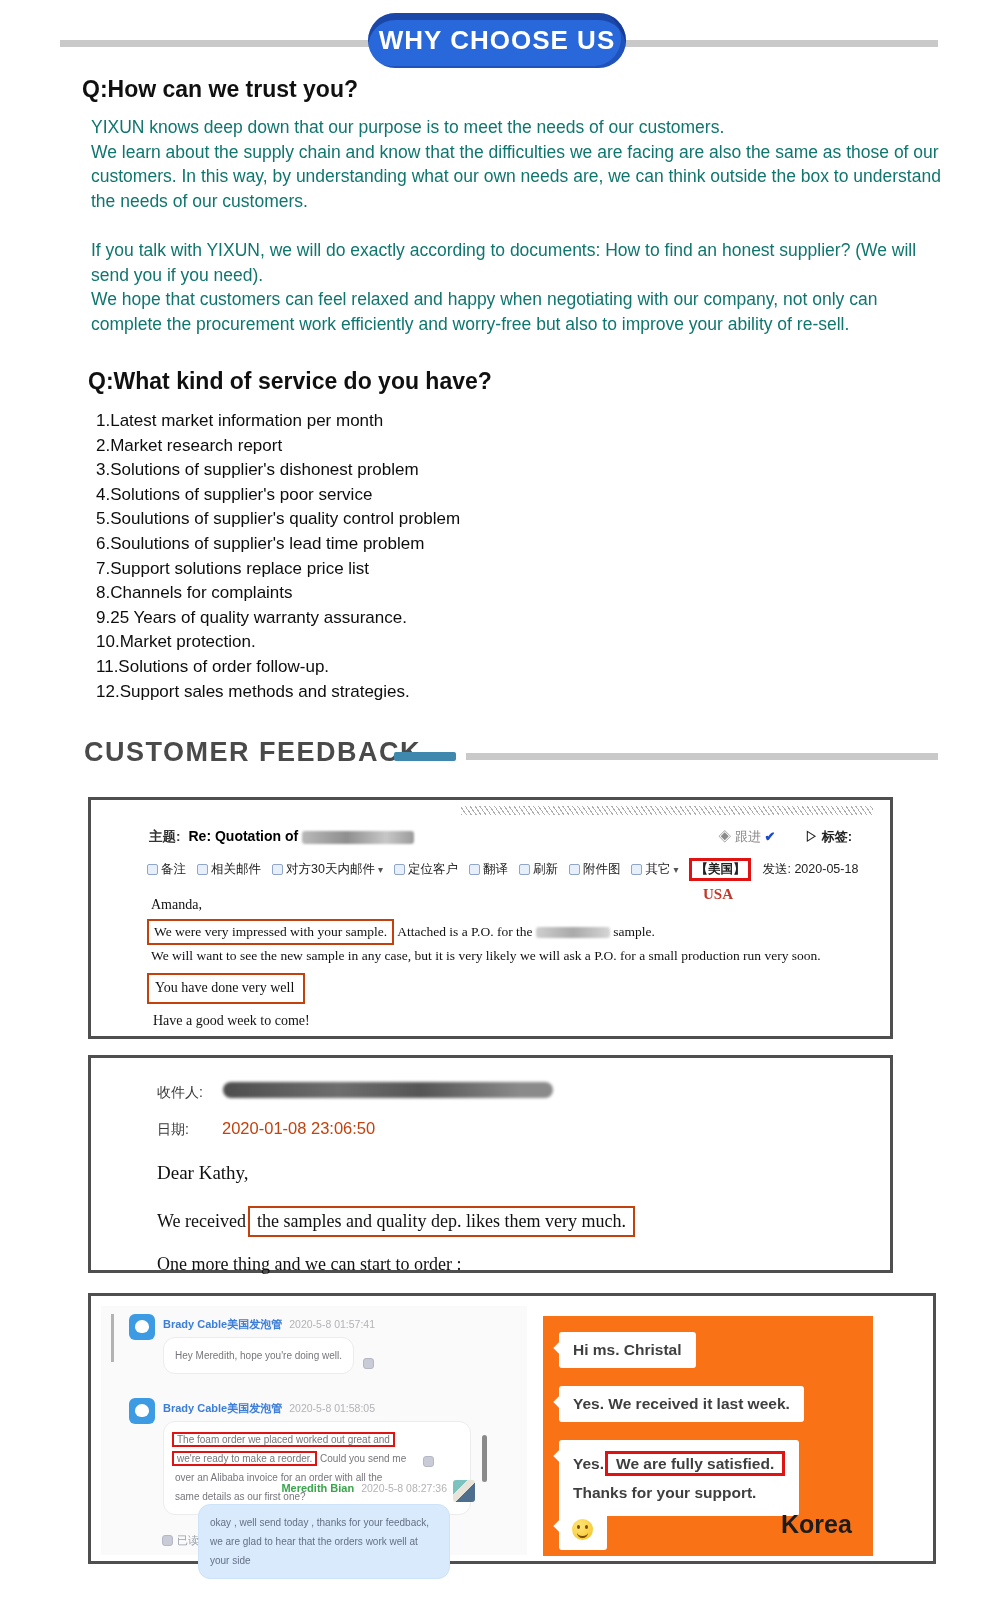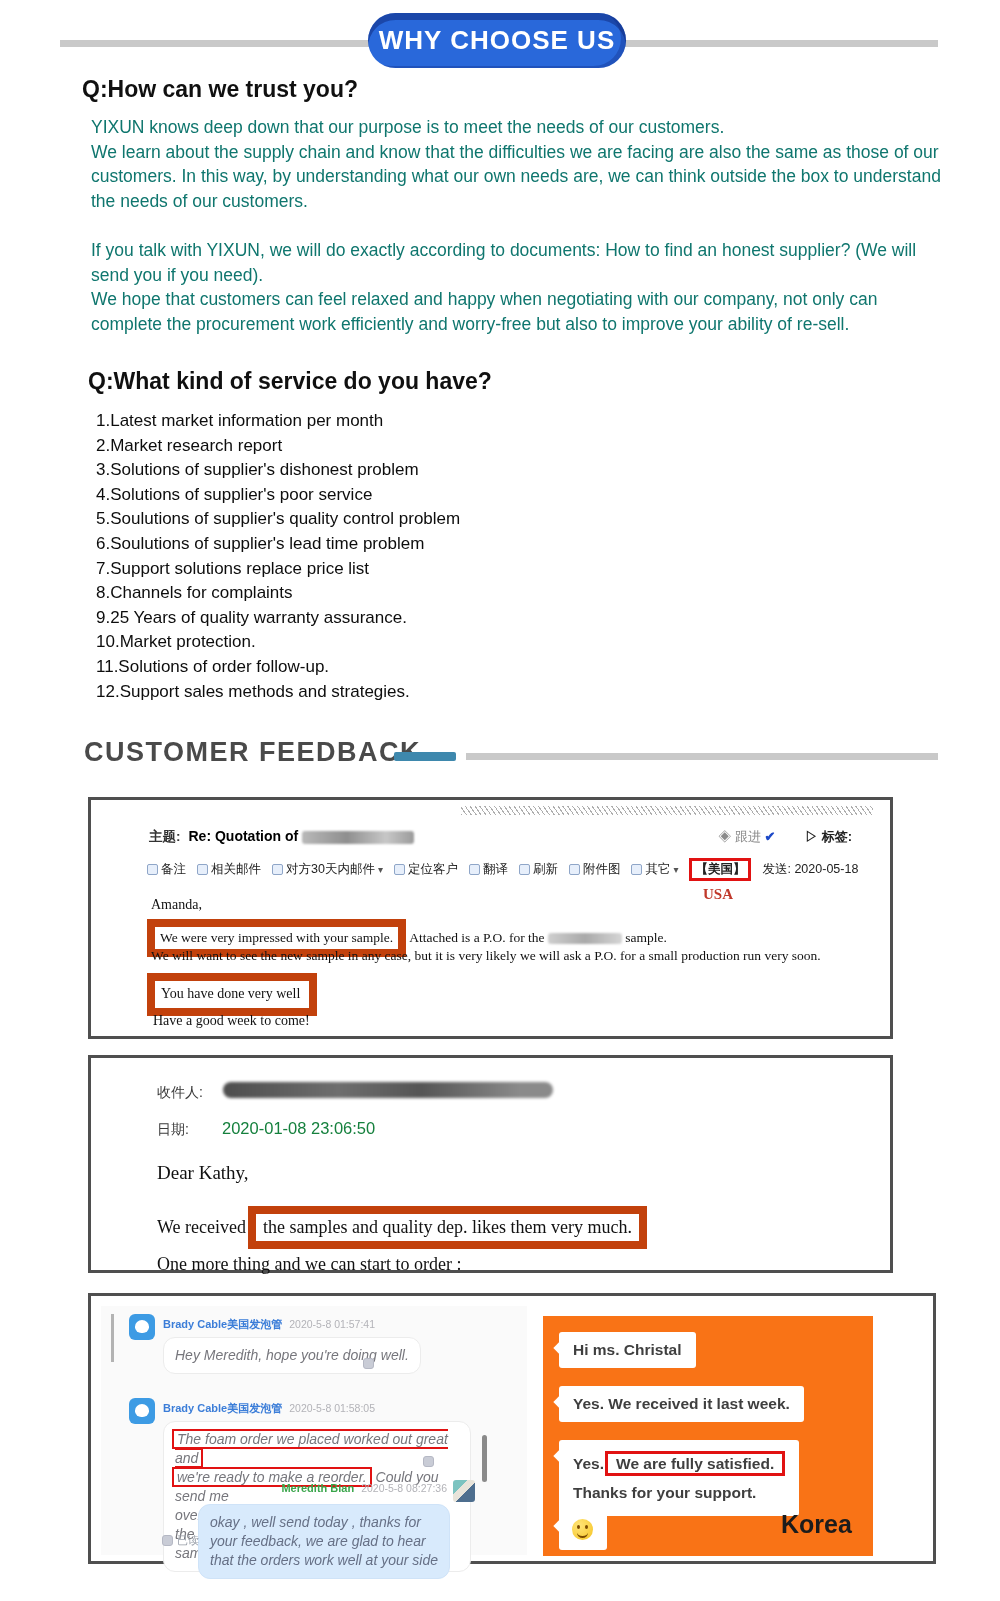--- a/index.html
+++ b/index.html
@@ -49,50 +49,50 @@
              font-size:12.5px; color:#222; white-space:nowrap; }
   .tb-item { display:flex; align-items:center; gap:3px;text-align:center; }
   .tb-ico { width:11px; height:11px; border:1px solid #8fa6c8; background:#e7effb; border-radius:2px; display:inline-block; }
   .caret { color:#555; font-size:10px; }
   .country-tag { border:3px solid #e11212; padding:0 3px; font-weight:bold; color:#222; }
   .sent-date { color:#222; }
   .usa { position:absolute; left:612px; top:86px; color:#c0392b; font-weight:bold; font-size:15px; font-family:"Liberation Serif",serif; }
   .mail-body { font-family:"Liberation Serif", serif; color:#111; }
   .m1-greet { position:absolute; left:60px; top:97px; font-size:14px; }
   .m1-line1 { position:absolute; left:56px; top:119px; font-size:13.5px; white-space:nowrap; }
-  .redbox { border:8px solid #c2410c; display:inline-block; }
+  .redbox { border:2px solid #c2410c; display:inline-block; }
   .rb-pad1 { padding:3px 5px; margin-right:3px; }
   .smudge-po { width:74px; height:11px; background:linear-gradient(90deg,#cfcfcf,#aaa 50%,#d5d5d5); }
   .m1-line2 { position:absolute; left:60px; top:148px; font-size:13.5px; white-space:nowrap; }
   .m1-box2 { position:absolute; left:56px; top:173px; font-size:14px; }
   .rb-pad2 { padding:5px 9px 6px 6px; }
   .m1-line4 { position:absolute; left:62px; top:213px; font-size:14px; }
 
   
   .m2-row1 { position:absolute; left:66px; top:26px; font-size:14px; color:#3a3a3a; }
   .smudge-to { position:absolute; left:132px; top:24px; width:330px; height:16px; border-radius:8px;
                background:linear-gradient(90deg,#4d4d4d,#6e6e6e 35%,#555 60%,#8a8a8a 90%); filter:blur(1.5px); }
   .m2-row2-label { position:absolute; left:66px; top:63px; font-size:14px; color:#3a3a3a; }
-  .m2-date { position:absolute; left:131px; top:61px; font-size:16.5px; color:#15803d; }
+  .m2-date { position:absolute; left:131px; top:61px; font-size:16.5px; color:#c2410c; }
   .m2-greet { position:absolute; left:66px; top:104px; font-size:19px; }
   .m2-line1 { position:absolute; left:66px; top:148px; font-size:18px; white-space:nowrap; }
   .rb-pad3 { padding:3px 7px; margin-left:2px; }
   .m2-line2 { position:absolute; left:66px; top:196px; font-size:18px; }
 
   
   .chat-left { position:absolute; left:10px; top:10px; width:426px; height:249px; background:#fafafa; }
   .scroll-line { position:absolute; left:10px; top:8px; width:3px; height:48px; background:#b3b3b3; }
   .avatar { position:absolute; width:26px; height:26px; border-radius:6px; background:#3d9be4; }
   .avatar::after { content:""; position:absolute; left:6px; top:6px; width:14px; height:13px; border-radius:50% 50% 45% 45%; background:#fff; }
   .av1 { left:28px; top:8px; } .av2 { left:28px; top:92px; }
   .name-row { position:absolute; font-size:11px; white-space:nowrap; }
   .nr1 { left:62px; top:11px; } .nr2 { left:62px; top:95px; }
   .sender-blue { color:#3b7dd8; font-weight:bold; }
   .chat-time { color:#b3b3b8; margin-left:7px; font-size:10.5px; }
-  .bubble { position:absolute; background:#fff; border:1px solid #ececec; border-radius:12px; color:#76767c; font-size:14px; line-height:19px;font-style:italic; }
+  .bubble { position:absolute; background:#fff; border:1px solid #ececec; border-radius:12px; color:#76767c; font-size:10px; line-height:19px; }
   .bub1 { left:62px; top:31px; padding:8px 11px; }
   .bub2 { left:62px; top:115px; padding:8px 11px; width:308px; }
   .rb-chat { border:2.5px solid #e11212; padding:0 3px; margin-left:-3px; }
   .read-ico { position:absolute; width:11px; height:11px; background:#c9ccd6; border:1px solid #b5b8c4; border-radius:3px; }
   .ri1 { left:262px; top:52px; } .ri2 { left:322px; top:150px; }
   .reply-row { position:absolute; left:0; top:176px; width:346px; text-align:right; font-size:11px; white-space:nowrap; }
   .sender-green { color:#3aa54b; font-weight:bold; }
   .reply-avatar { position:absolute; left:352px; top:174px; width:22px; height:22px; border-radius:3px;
                   background:linear-gradient(135deg,#7cc3c0 32%,#e8e4da 32% 55%,#4e6e8e 55%); }
   .bub-blue { left:97px; top:198px; width:252px; padding:8px 11px; background:#d8eafc; border:1px solid #cfe3f8; color:#667086; }

